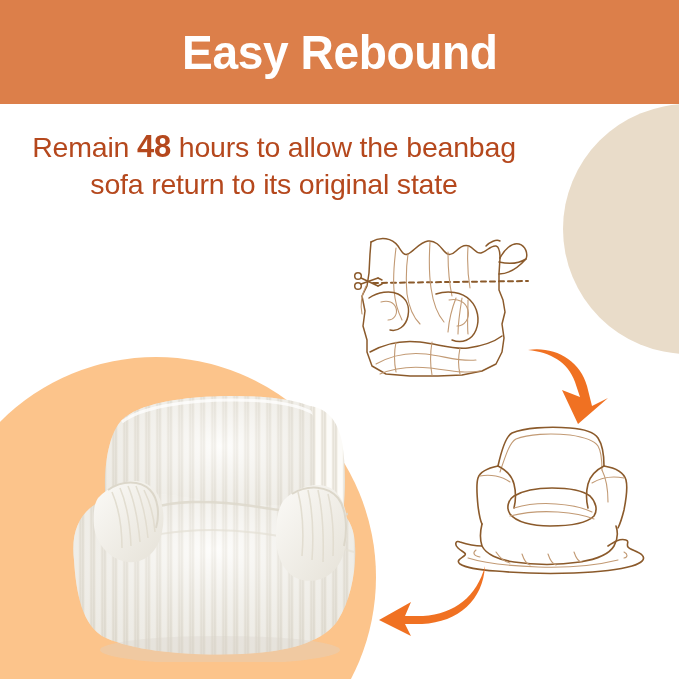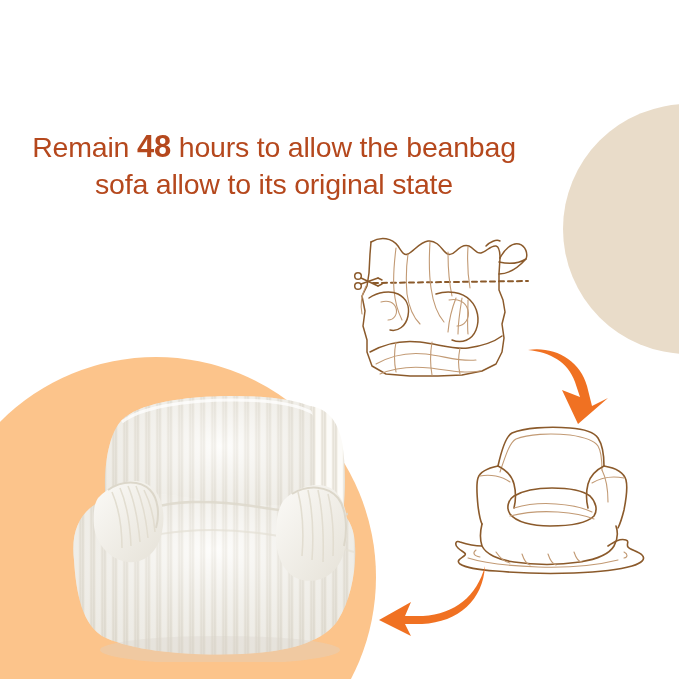--- a/index.html
+++ b/index.html
@@ -108,27 +108,30 @@
     width: 330px;
     height: 282px;
     z-index: 5;
   }
 </style>
 </head>
 <body>
 
 <div id="infographic">
 
+  <div class="header-band">
+    <div class="header-title">Easy Rebound</div>
+  </div>
 
   <div class="beige-circle"></div>
   <div class="peach-circle"></div>
 
   <div class="subtitle">
     <span class="subtitle-line"><span>Remain </span><span class="num">48</span><span> hours to allow the beanbag</span></span>
-    <span class="subtitle-line">sofa allow to its original state</span>
+    <span class="subtitle-line">sofa return to its original state</span>
   </div>
 
   <svg class="sketch sketch-bag" viewBox="0 0 220 160">
     <g fill="none" stroke="#8B5A2B" stroke-width="1.5" stroke-linecap="round" stroke-linejoin="round">
 
       <path d="M35 14 L34 26 L33 45 L31 58 L26 68 L29 83 L27 98
                L31 112 L31 124 L36 138 L50 146 L74 148 L102 148
                L126 147 L146 143 L160 136 L166 124 L168 110
                L166 96 L169 84 L167 72 L163 62 L163 46 L164 30"></path>
 

